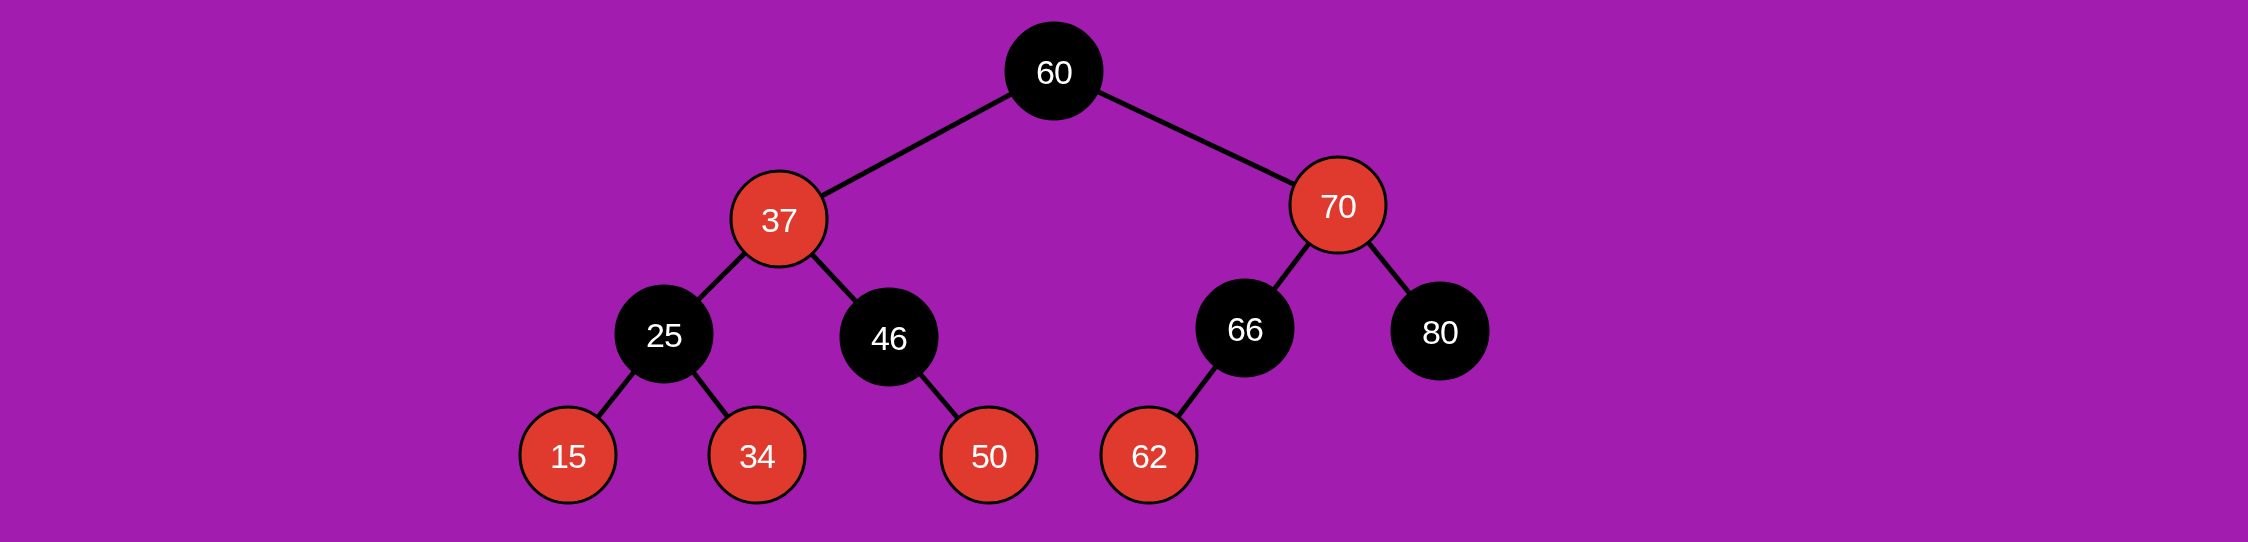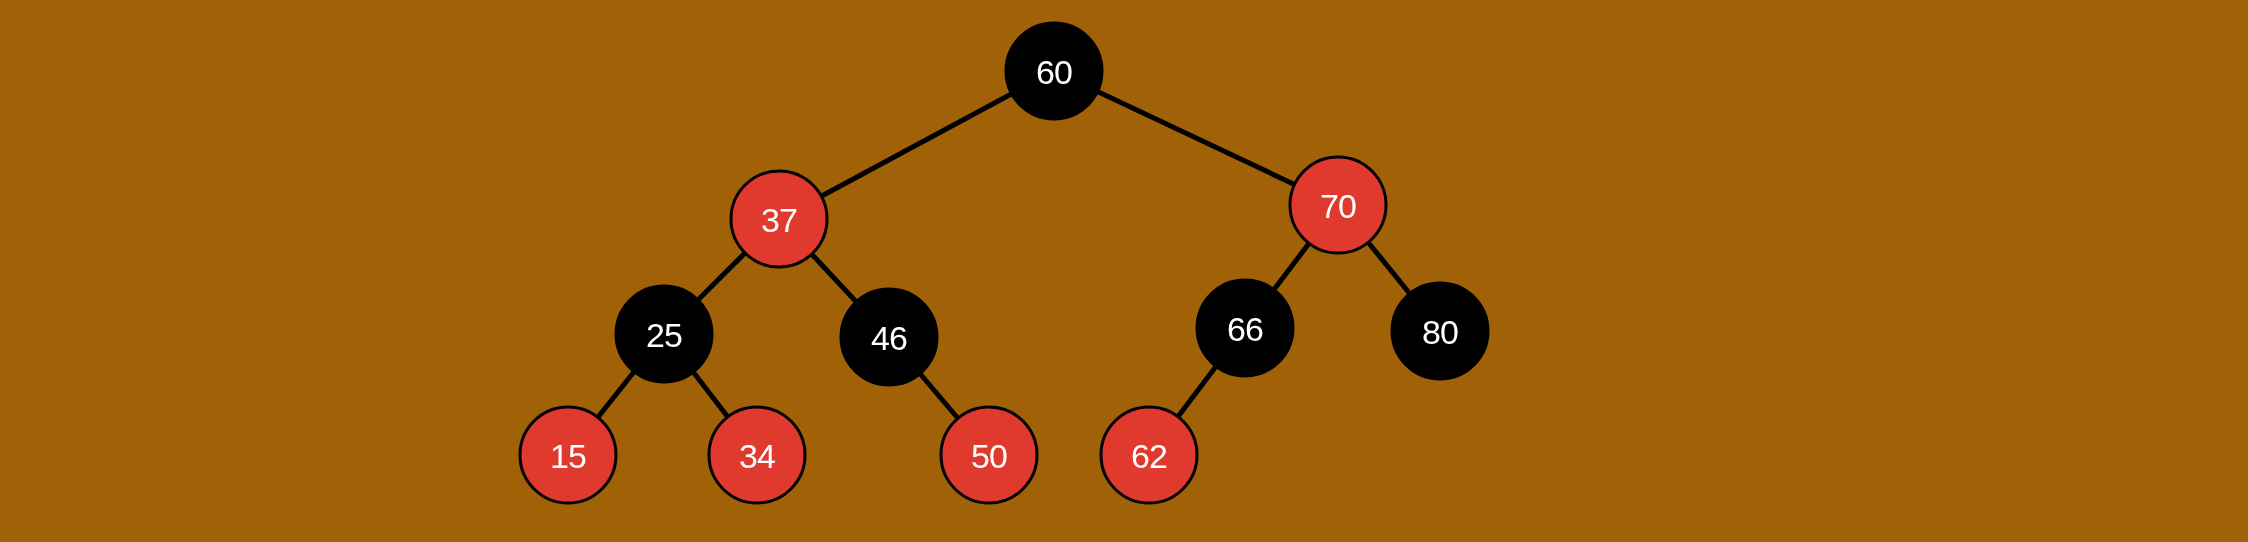--- a/index.html
+++ b/index.html
@@ -4,21 +4,21 @@
 <style>
   html, body {
     margin: 0;
     padding: 0;
     background: #ffffff;
   }
   .canvas {
     position: relative;
     width: 2248px;
     height: 542px;
-    background: #a16207;
+    background: #a21caf;
     overflow: hidden;
   }
   svg { display: block; }
   .node-label {
     font-family: "Liberation Sans", sans-serif;
     font-size: 34px;
     letter-spacing: -1px;
     text-anchor: middle;
     dominant-baseline: central;
     user-select: none;

